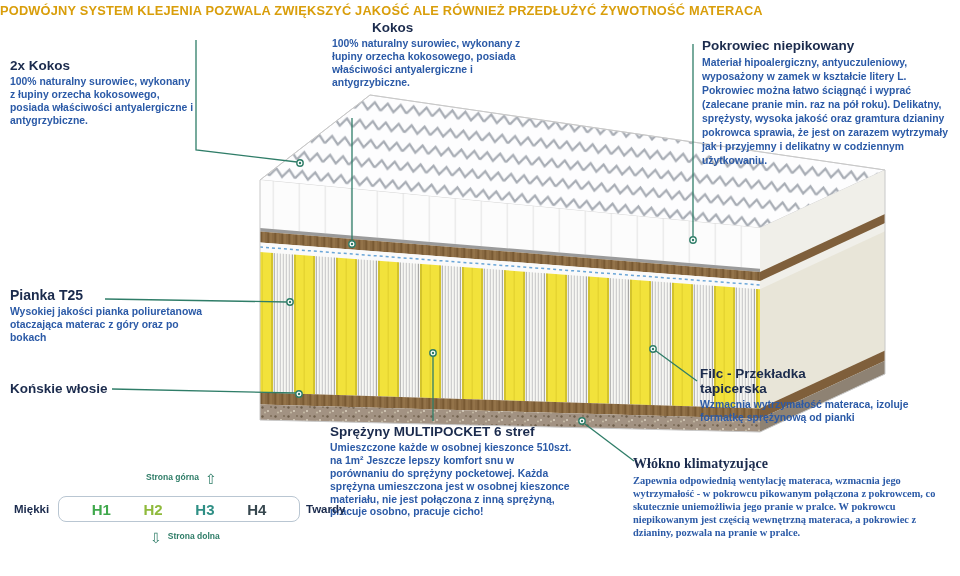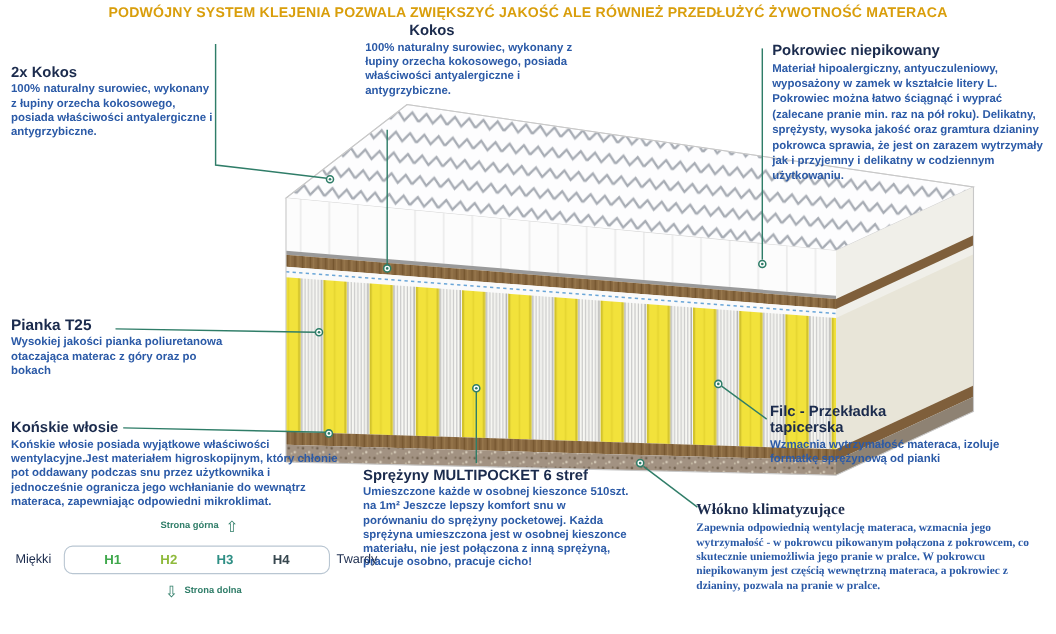--- a/index.html
+++ b/index.html
@@ -1,34 +1,34 @@
 <!DOCTYPE html>
 <html><head>
 <meta charset="utf-8">
 <style>
   html,body{margin:0;padding:0;background:#fff;}
   .stage{
     position:relative;width:960px;height:576px;background:#ffffff;
     font-family:"Liberation Sans",sans-serif;overflow:hidden;
   }
   .hdr{
-    position:absolute;left:0;right:0;top:3px;text-align:center;
+    position:absolute;left:0;right:0;top:3px;text-align:left;
     color:#d99e0b;font-weight:bold;font-size:12.8px;letter-spacing:.2px;
   }
   .blk{position:absolute;}
   .blk .t{color:#1b2b4d;font-weight:bold;font-size:13.5px;margin-bottom:3px;}
   .blk .b{color:#2b5aa7;font-weight:bold;font-size:10.4px;line-height:1.24;}
   .illus{position:absolute;left:0;top:0;}
   .side-note{position:absolute;color:#2f7d68;font-size:8.5px;font-weight:bold;display:flex;align-items:flex-start;gap:6px;}
   .side-note .arr{font-size:14px;font-weight:normal;line-height:1;}
-  .hlabel{position:absolute;color:#1b2b4d;font-weight:normal;font-size:11.5px;}
+  .hlabel{position:absolute;color:#1b2b4d;font-weight:bold;font-size:11.5px;}
   .hbox{
     position:absolute;border:1.5px solid #b9c6d2;border-radius:8px;
     display:flex;align-items:center;justify-content:space-evenly;
-    font-weight:bold;font-size:12px;background:#fff;
+    font-weight:bold;font-size:15px;background:#fff;
   }
 </style>
 </head>
 <body>
 
 <div class="stage">
 
   <svg class="illus" width="960" height="576" viewBox="0 0 960 576">
     <defs>
       <pattern id="pzig" width="26" height="19" patternUnits="userSpaceOnUse" patternTransform="rotate(6)">
@@ -155,21 +155,20 @@
     <div class="b" style="line-height:1.35;">Materiał hipoalergiczny, antyuczuleniowy, wyposażony w zamek w kształcie litery L. Pokrowiec można łatwo ściągnąć i wyprać (zalecane pranie min. raz na pół roku). Delikatny, sprężysty, wysoka jakość oraz gramtura dzianiny pokrowca sprawia, że jest on zarazem wytrzymały jak i przyjemny i delikatny w codziennym użytkowaniu.</div>
   </div>
 
   <div class="blk" style="left:10px;top:287px;width:205px;">
     <div class="t" style="font-size:14px;">Pianka T25</div>
     <div class="b">Wysokiej jakości pianka poliuretanowa otaczająca materac z góry oraz po bokach</div>
   </div>
 
   <div class="blk" style="left:10px;top:381px;width:300px;">
     <div class="t">Końskie włosie</div>
-    <div class="b">Końskie włosie posiada wyjątkowe właściwości wentylacyjne.Jest materiałem higroskopijnym, który chłonie pot oddawany podczas snu przez użytkownika i jednocześnie ogranicza jego wchłanianie do wewnątrz materaca, zapewniając odpowiedni mikroklimat.</div>
   </div>
 
   <div class="blk" style="left:330px;top:424px;width:242px;">
     <div class="t">Sprężyny MULTIPOCKET 6 stref</div>
     <div class="b">Umieszczone każde w osobnej kieszonce 510szt. na 1m² Jeszcze lepszy komfort snu w porównaniu do sprężyny pocketowej. Każda sprężyna umieszczona jest w osobnej kieszonce materiału, nie jest połączona z inną sprężyną, pracuje osobno, pracuje cicho!</div>
   </div>
 
   <div class="blk" style="left:700px;top:366px;width:238px;">
     <div class="t" style="width:175px;">Filc - Przekładka tapicerska</div>
     <div class="b">Wzmacnia wytrzymałość materaca, izoluje formatkę sprężynową od pianki</div>

